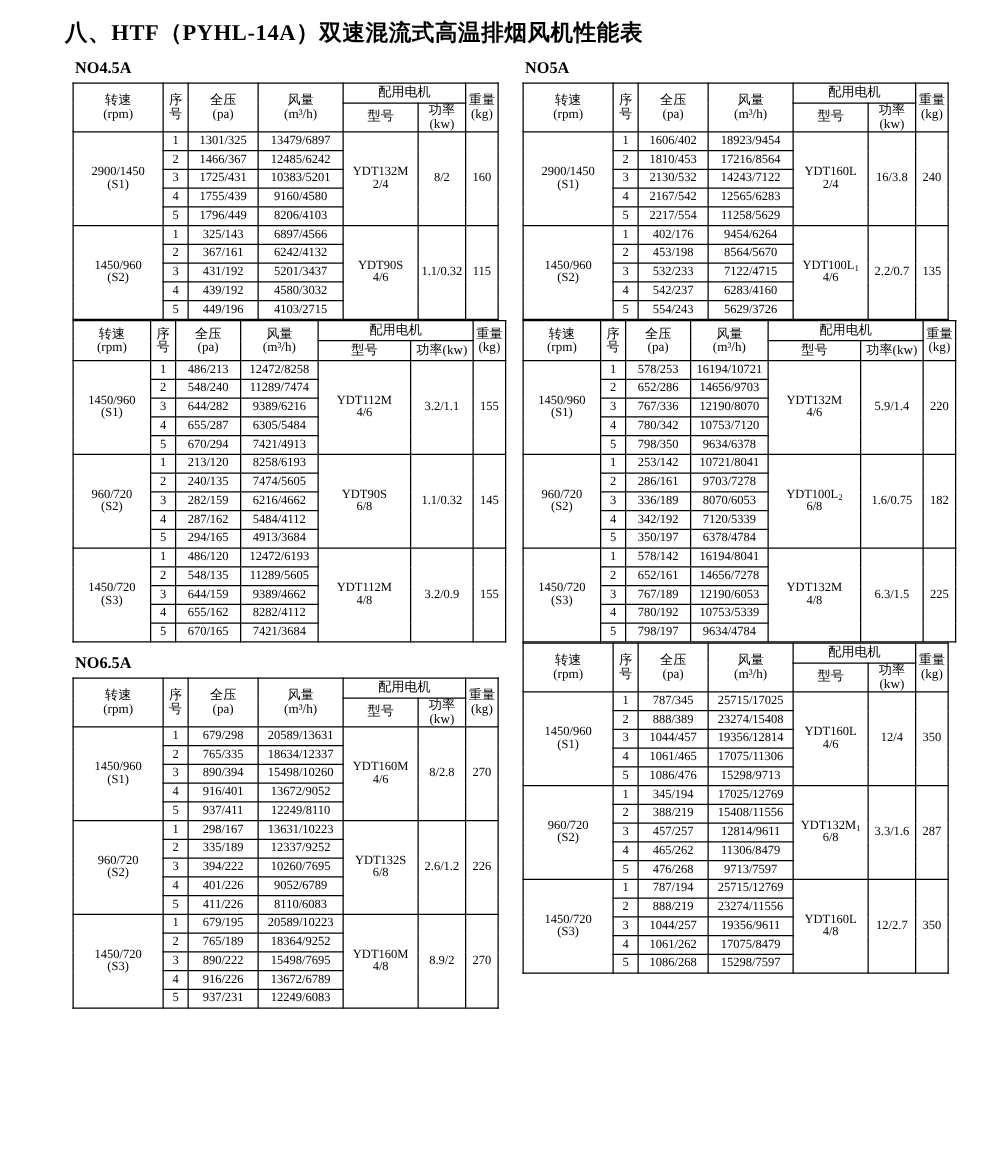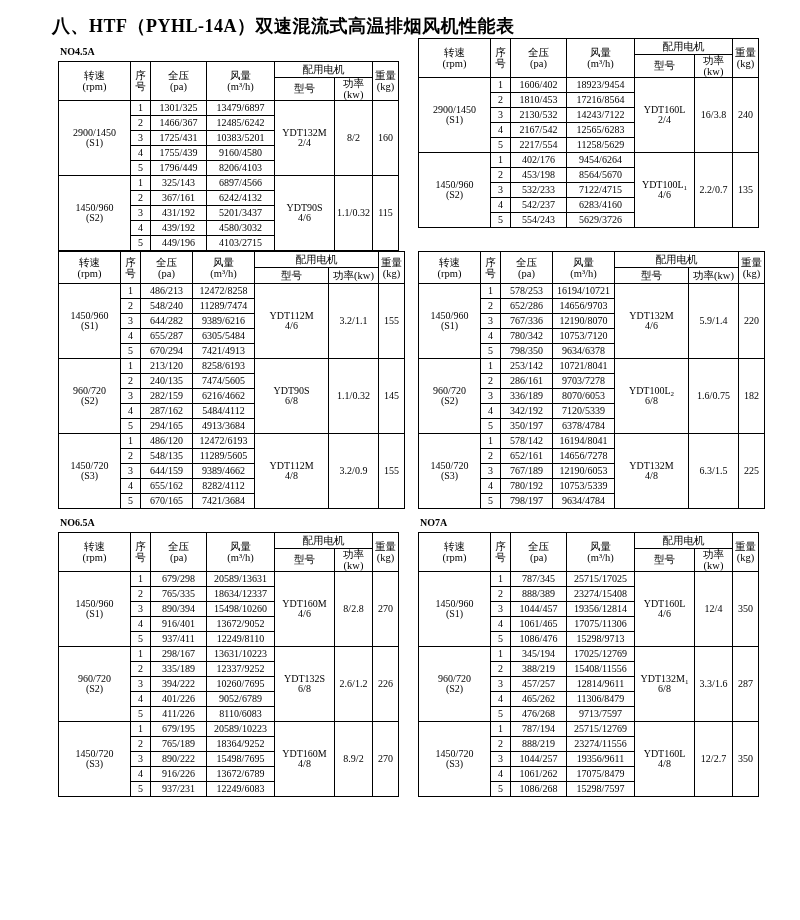--- a/index.html
+++ b/index.html
@@ -21,21 +21,21 @@
     display:flex;
     margin-left:58px;
     margin-bottom:0px;
   }
   .col{
     width:350px;
     margin-right:10px;
   }
   .col.right{width:360px;margin-right:0;}
   .model{
-    font-size:10px;font-weight:bold;margin:8px 0 4px 2px;
+    font-size:13px;font-weight:bold;margin:8px 0 4px 2px;
   }
   table.fan{
     border-collapse:collapse;
     font-size:10px;
     table-layout:fixed;
   }
   table.fan td,table.fan th{
     border:1px solid #000;
     text-align:center;
     vertical-align:middle;
@@ -158,20 +158,21 @@
                 <tr class="bodyrow">
                   <td>5</td>
                   <td>449/196</td>
                   <td>4103/2715</td>
                 </tr>
               </tbody>
             </table>
           </div>
         </div>
         <div class="col right">
+          <div class="model">NO5A</div>
           <div>
             <table class="fan">
               <colgroup>
                 <col style="width: 72px;">
                 <col style="width: 20px;">
                 <col style="width: 56px;">
                 <col style="width: 68px;">
                 <col style="width: 60px;">
                 <col style="width: 38px;">
                 <col style="width: 26px;">
@@ -686,21 +687,20 @@
                 <tr class="bodyrow">
                   <td>5</td>
                   <td>937/231</td>
                   <td>12249/6083</td>
                 </tr>
               </tbody>
             </table>
           </div>
         </div>
         <div class="col right">
-          <div class="model">NO7A</div>
           <div>
             <table class="fan">
               <colgroup>
                 <col style="width: 72px;">
                 <col style="width: 20px;">
                 <col style="width: 56px;">
                 <col style="width: 68px;">
                 <col style="width: 60px;">
                 <col style="width: 38px;">
                 <col style="width: 26px;">

